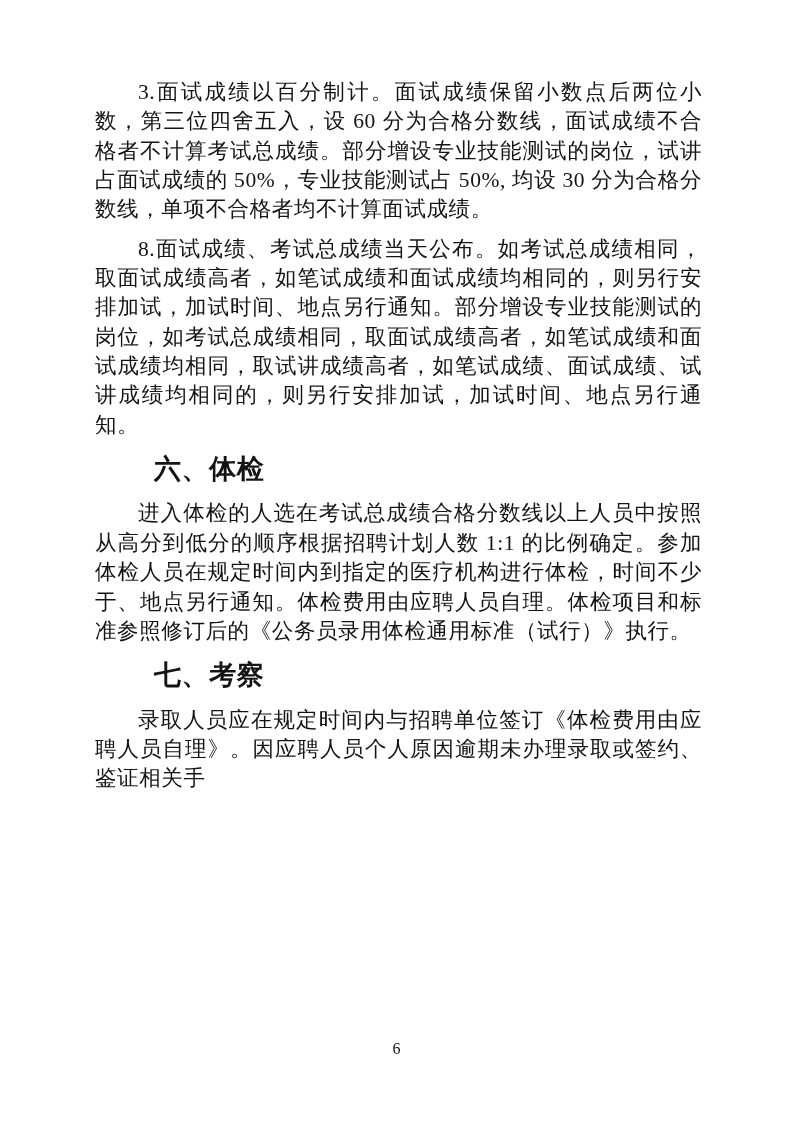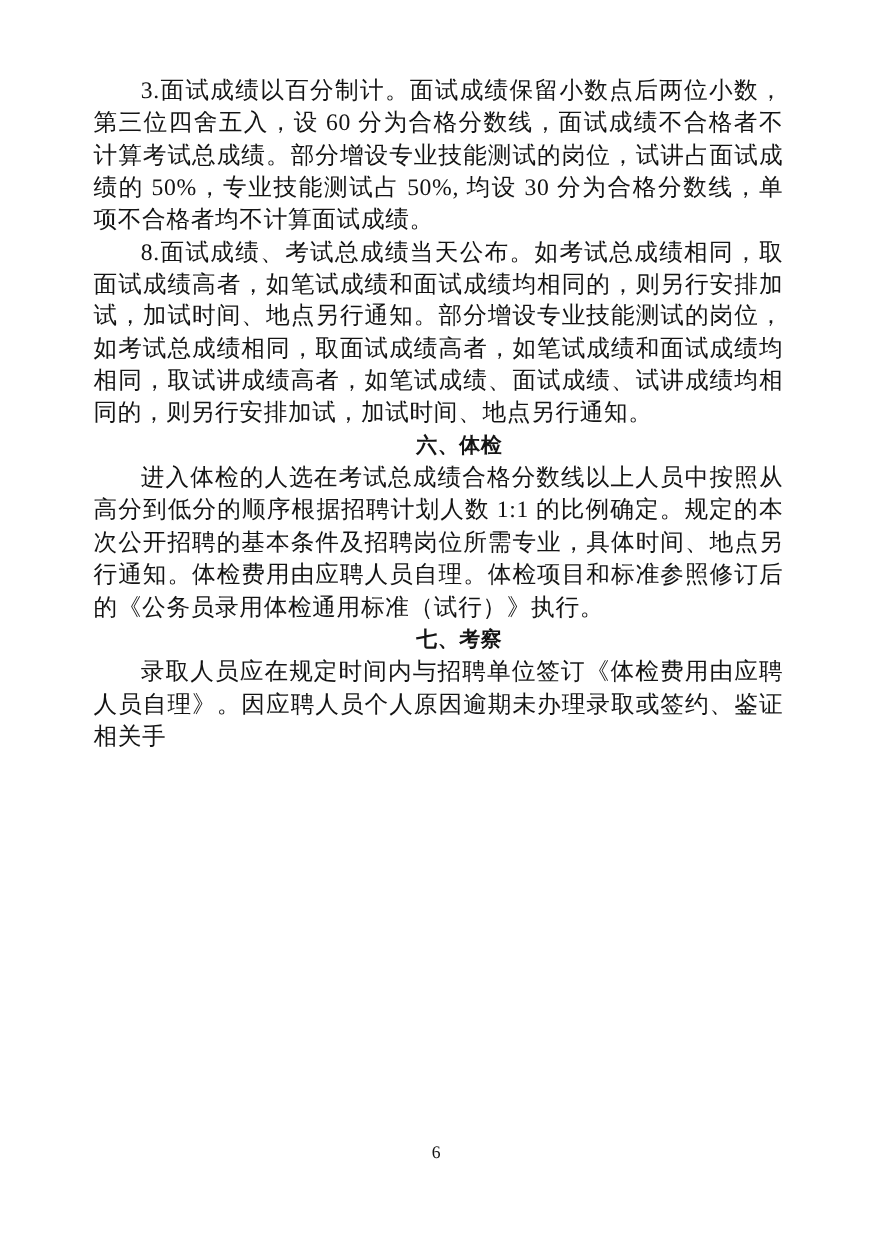--- a/index.html
+++ b/index.html
@@ -16,37 +16,36 @@
     color: #141414;
     font-family: "Liberation Serif", "DejaVu Serif", serif;
   }
   .content {
     position: absolute;
     top: 68px;
     left: 85px;
     width: 627px;
   }
   .para {
-    margin: 0;
+    margin: 10px;
     font-size: 21.5px;
     line-height: 29.35px;
     letter-spacing: 0.6px;
     text-align: justify;
     text-indent: 2em;
     font-weight: 400;
   }
   .heading {
-    margin: 0;
-    font-size: 19px;
+    margin: 15px;
+    font-size: 27px;
     line-height: 29.35px;
     letter-spacing: 0.6px;
     text-indent: 2em;
     font-family: "Liberation Sans", "DejaVu Sans", sans-serif;
     font-weight: 700;
-    text-align: center;
   }
   .footer {
     position: absolute;
     top: 1040px;
     left: 0;
     width: 793px;
     text-align: center;
   }
   .footer span {
     font-size: 16px;
@@ -55,20 +54,20 @@
   }
 </style>
 </head>
 <body>
 
 <div class="page">
   <div class="content">
     <p class="para">3.面试成绩以百分制计。面试成绩保留小数点后两位小数，第三位四舍五入，设 60 分为合格分数线，面试成绩不合格者不计算考试总成绩。部分增设专业技能测试的岗位，试讲占面试成绩的 50%，专业技能测试占 50%, 均设 30 分为合格分数线，单项不合格者均不计算面试成绩。</p>
     <p class="para">8.面试成绩、考试总成绩当天公布。如考试总成绩相同，取面试成绩高者，如笔试成绩和面试成绩均相同的，则另行安排加试，加试时间、地点另行通知。部分增设专业技能测试的岗位，如考试总成绩相同，取面试成绩高者，如笔试成绩和面试成绩均相同，取试讲成绩高者，如笔试成绩、面试成绩、试讲成绩均相同的，则另行安排加试，加试时间、地点另行通知。</p>
     <h2 class="heading">六、体检</h2>
-    <p class="para">进入体检的人选在考试总成绩合格分数线以上人员中按照从高分到低分的顺序根据招聘计划人数 1:1 的比例确定。规定的本次公开招聘的基本条件及招聘岗位所需专业，具体时间、地点另行通知。体检费用由应聘人员自理。体检项目和标准参照修订后的《公务员录用体检通用标准（试行）》执行。</p>
+    <p class="para">进入体检的人选在考试总成绩合格分数线以上人员中按照从高分到低分的顺序根据招聘计划人数 1:1 的比例确定。参加体检人员在规定时间内到指定的医疗机构进行体检，时间不少于、地点另行通知。体检费用由应聘人员自理。体检项目和标准参照修订后的《公务员录用体检通用标准（试行）》执行。</p>
     <h2 class="heading">七、考察</h2>
     <p class="para">录取人员应在规定时间内与招聘单位签订《体检费用由应聘人员自理》。因应聘人员个人原因逾期未办理录取或签约、鉴证相关手</p>
   </div>
   <div class="footer">
     <span>6</span>
   </div>
 </div>
 
 </body></html>

